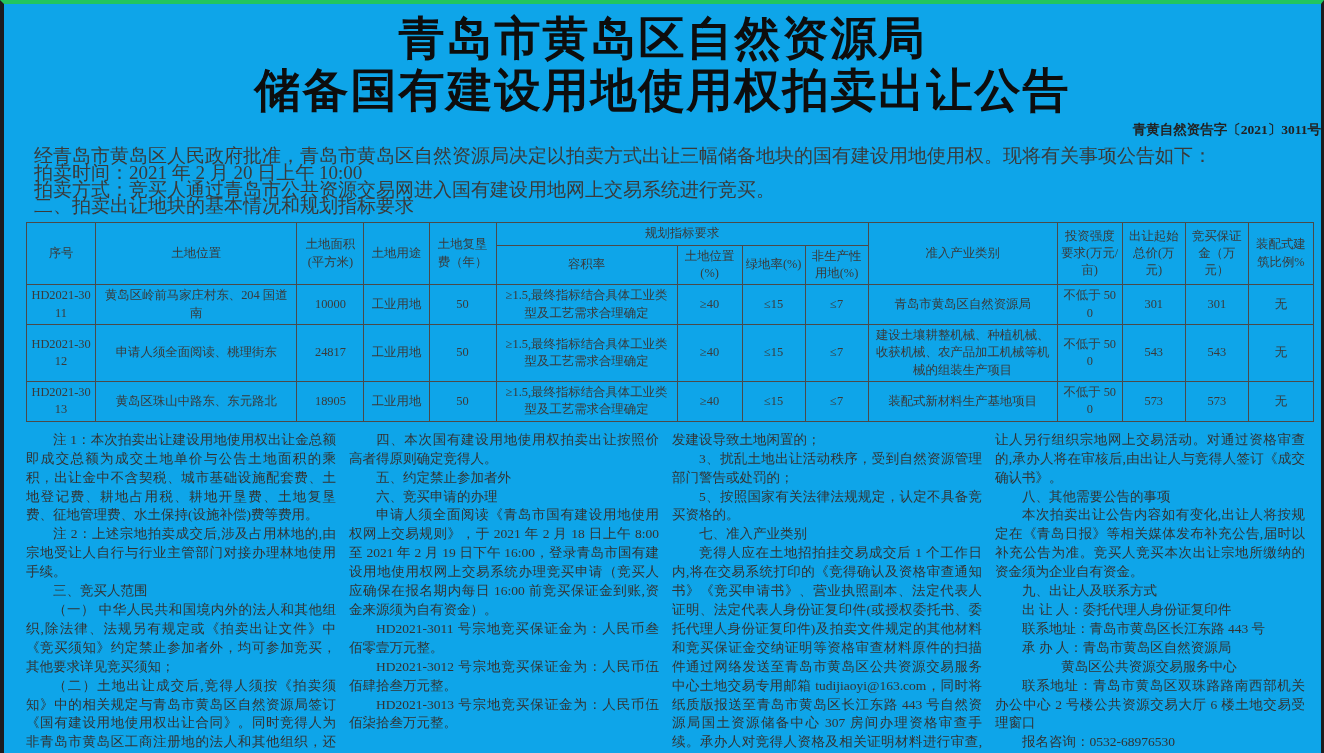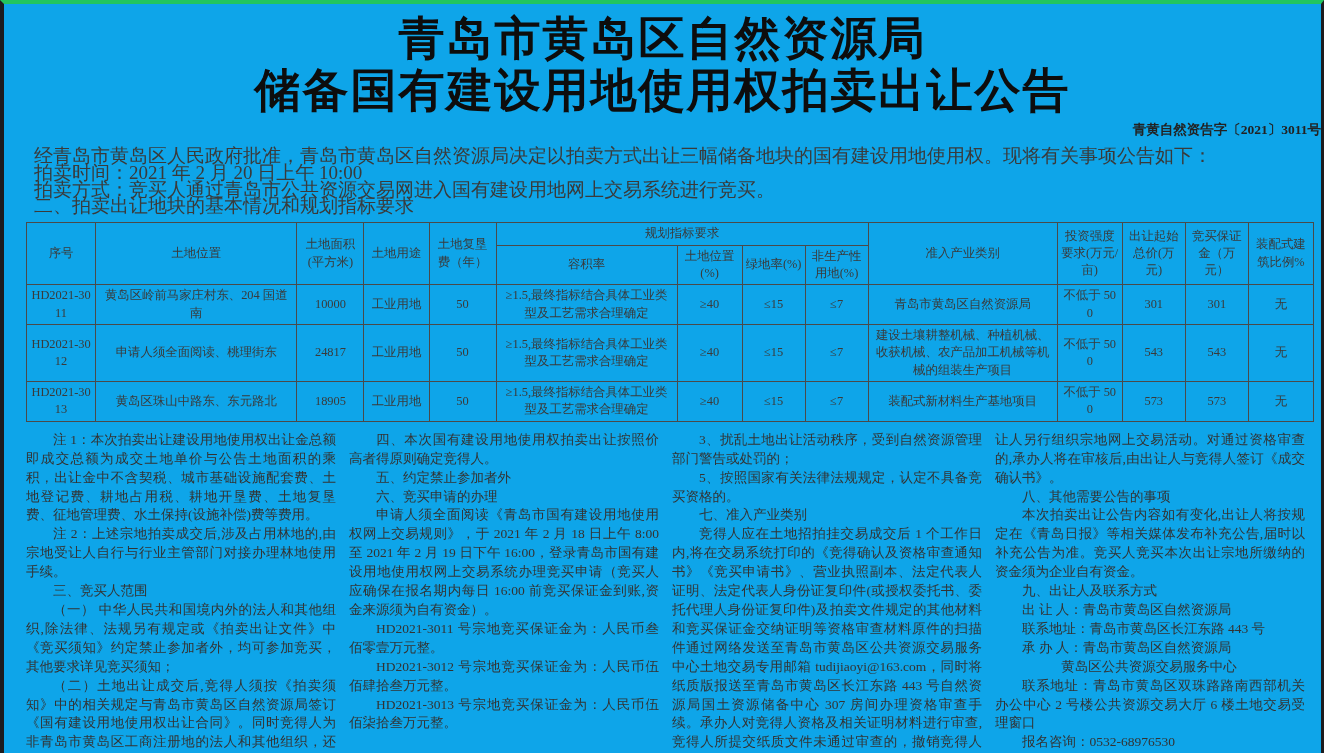--- a/index.html
+++ b/index.html
@@ -199,32 +199,33 @@
       <p>五、约定禁止参加者外</p>
       <p>六、竞买申请的办理</p>
       <p>申请人须全面阅读《青岛市国有建设用地使用权网上交易规则》，于 2021 年 2 月 18 日上午 8:00 至 2021 年 2 月 19 日下午 16:00，登录青岛市国有建设用地使用权网上交易系统办理竞买申请（竞买人应确保在报名期内每日 16:00 前竞买保证金到账,资金来源须为自有资金）。</p>
       <p>HD2021-3011 号宗地竞买保证金为：人民币叁佰零壹万元整。</p>
       <p>HD2021-3012 号宗地竞买保证金为：人民币伍佰肆拾叁万元整。</p>
       <p>HD2021-3013 号宗地竞买保证金为：人民币伍佰柒拾叁万元整。</p>
 
     </div>
 
     <div class="col">
+      <p class="noindent">发建设导致土地闲置的；</p>
       <p>3、扰乱土地出让活动秩序，受到自然资源管理部门警告或处罚的；</p>
       <p>5、按照国家有关法律法规规定，认定不具备竞买资格的。</p>
       <p>七、准入产业类别</p>
       <p>竞得人应在土地招拍挂交易成交后 1 个工作日内,将在交易系统打印的《竞得确认及资格审查通知书》《竞买申请书》、营业执照副本、法定代表人证明、法定代表人身份证复印件(或授权委托书、委托代理人身份证复印件)及拍卖文件规定的其他材料和竞买保证金交纳证明等资格审查材料原件的扫描件通过网络发送至青岛市黄岛区公共资源交易服务中心土地交易专用邮箱 tudijiaoyi@163.com，同时将纸质版报送至青岛市黄岛区长江东路 443 号自然资源局国土资源储备中心 307 房间办理资格审查手续。承办人对竞得人资格及相关证明材料进行审查,竞得人所提交纸质文件未通过审查的，撤销竞得人的竞得资格,没收 5%的竞买保证金,出让人另行组织宗地网上交易活动;竞得人未按规定提交纸质申请文件,或竞得人拒绝签订《国有建设用地使用权出让合同》的,应该撤销竞得人的竞得资格,没收全部竞买保证金。竞价结果无效,出</p>
     </div>
 
     <div class="col">
       <p class="noindent">让人另行组织宗地网上交易活动。对通过资格审查的,承办人将在审核后,由出让人与竞得人签订《成交确认书》。</p>
       <p>八、其他需要公告的事项</p>
       <p>本次拍卖出让公告内容如有变化,出让人将按规定在《青岛日报》等相关媒体发布补充公告,届时以补充公告为准。竞买人竞买本次出让宗地所缴纳的资金须为企业自有资金。</p>
       <p>九、出让人及联系方式</p>
-      <p>出 让 人：青岛市黄岛区自然资源局</p>
+      <p>出 让 人：委托代理人身份证复印件</p>
       <p>联系地址：青岛市黄岛区长江东路 443 号</p>
       <p>承 办 人：青岛市黄岛区自然资源局</p>
       <p class="indent5">黄岛区公共资源交易服务中心</p>
       <p>联系地址：青岛市黄岛区双珠路路南西部机关办公中心 2 号楼公共资源交易大厅 6 楼土地交易受理窗口</p>
       <p>报名咨询：0532-68976530</p>
 
     </div>
 
   </div>
 </div>

